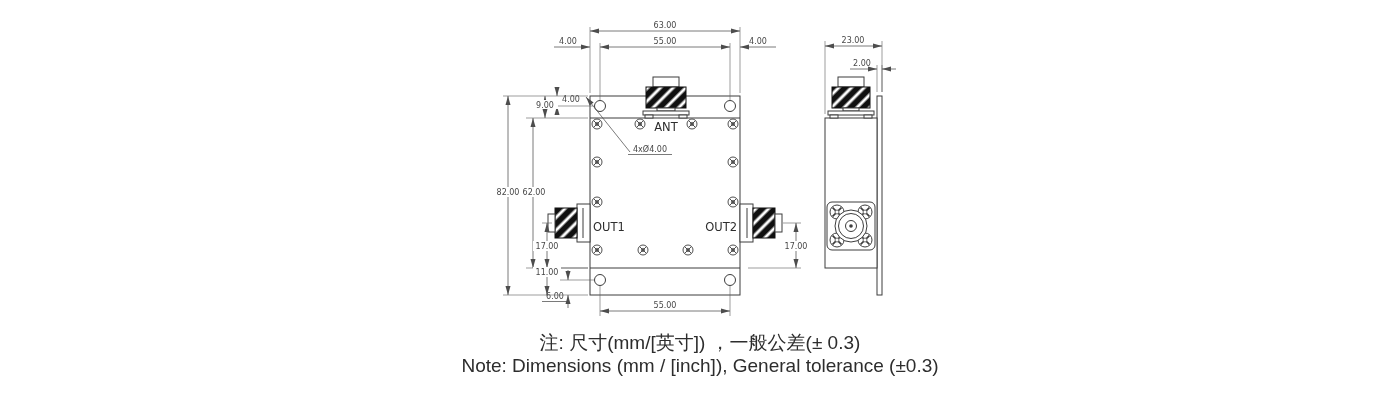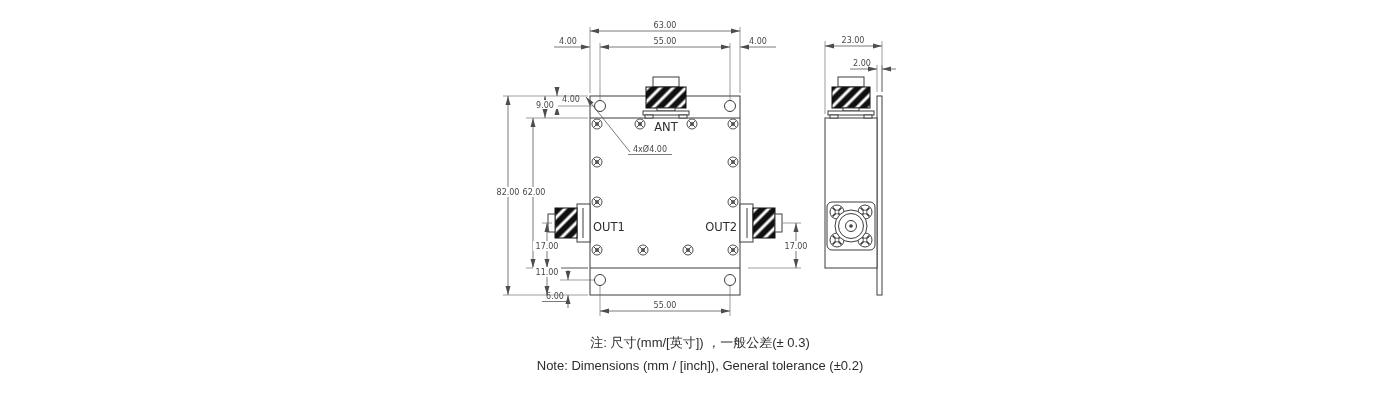--- a/index.html
+++ b/index.html
@@ -8,21 +8,21 @@
   svg{position:absolute;top:0;left:0;}
   .obj{stroke:#3c3c3c;stroke-width:1;fill:none;}
   .objw{stroke:#3c3c3c;stroke-width:1;fill:#ffffff;}
   .dim{stroke:#4d4d4d;stroke-width:0.75;fill:none;}
   .ext{stroke:#5a5a5a;stroke-width:0.6;fill:none;}
   .dim-t{font-size:8px;fill:#474747;}
   .port-t{font-size:11.5px;fill:#2d2d2d;}
   .mask{fill:#ffffff;stroke:none;}
   .notes{position:absolute;left:0;right:0;top:331px;text-align:center;color:#2d2d2d;
          font-family:"Liberation Sans",sans-serif;}
-  .note-line{font-size:13px;line-height:23px;white-space:pre;}
+  .note-line{font-size:19px;line-height:23px;white-space:pre;}
 </style>
 </head>
 <body>
 
 <div class="canvas">
 
 <svg width="1400" height="400" viewBox="0 0 1400 400">
   <defs>
     <marker id="arr" viewBox="0 0 10 6" refX="9.5" refY="3" markerWidth="10" markerHeight="6" orient="auto-start-reverse" markerUnits="userSpaceOnUse">
       <path d="M0.5,0.5 L9.5,3 L0.5,5.5 Z" fill="#4d4d4d"></path>
@@ -203,16 +203,16 @@
     <line class="ext" x1="877" y1="92" x2="877" y2="65"></line>
     <line class="ext" x1="882" y1="92" x2="882" y2="65"></line>
     <line class="dim" x1="850" y1="69" x2="877" y2="69" marker-end="url(#arr)"></line>
     <line class="dim" x1="896" y1="69" x2="882" y2="69" marker-end="url(#arr)"></line>
     <text class="dim-t" x="862" y="66" text-anchor="middle">2.00</text>
   </g>
 </svg>
 
   <div class="notes">
     <div class="note-line">注: 尺寸(mm/[英寸]) ，一般公差(± 0.3)</div>
-    <div class="note-line">Note: Dimensions (mm / [inch]), General tolerance (±0.2)</div>
+    <div class="note-line">Note: Dimensions (mm / [inch]), General tolerance (±0.3)</div>
   </div>
 
 </div>
 
 </body></html>

